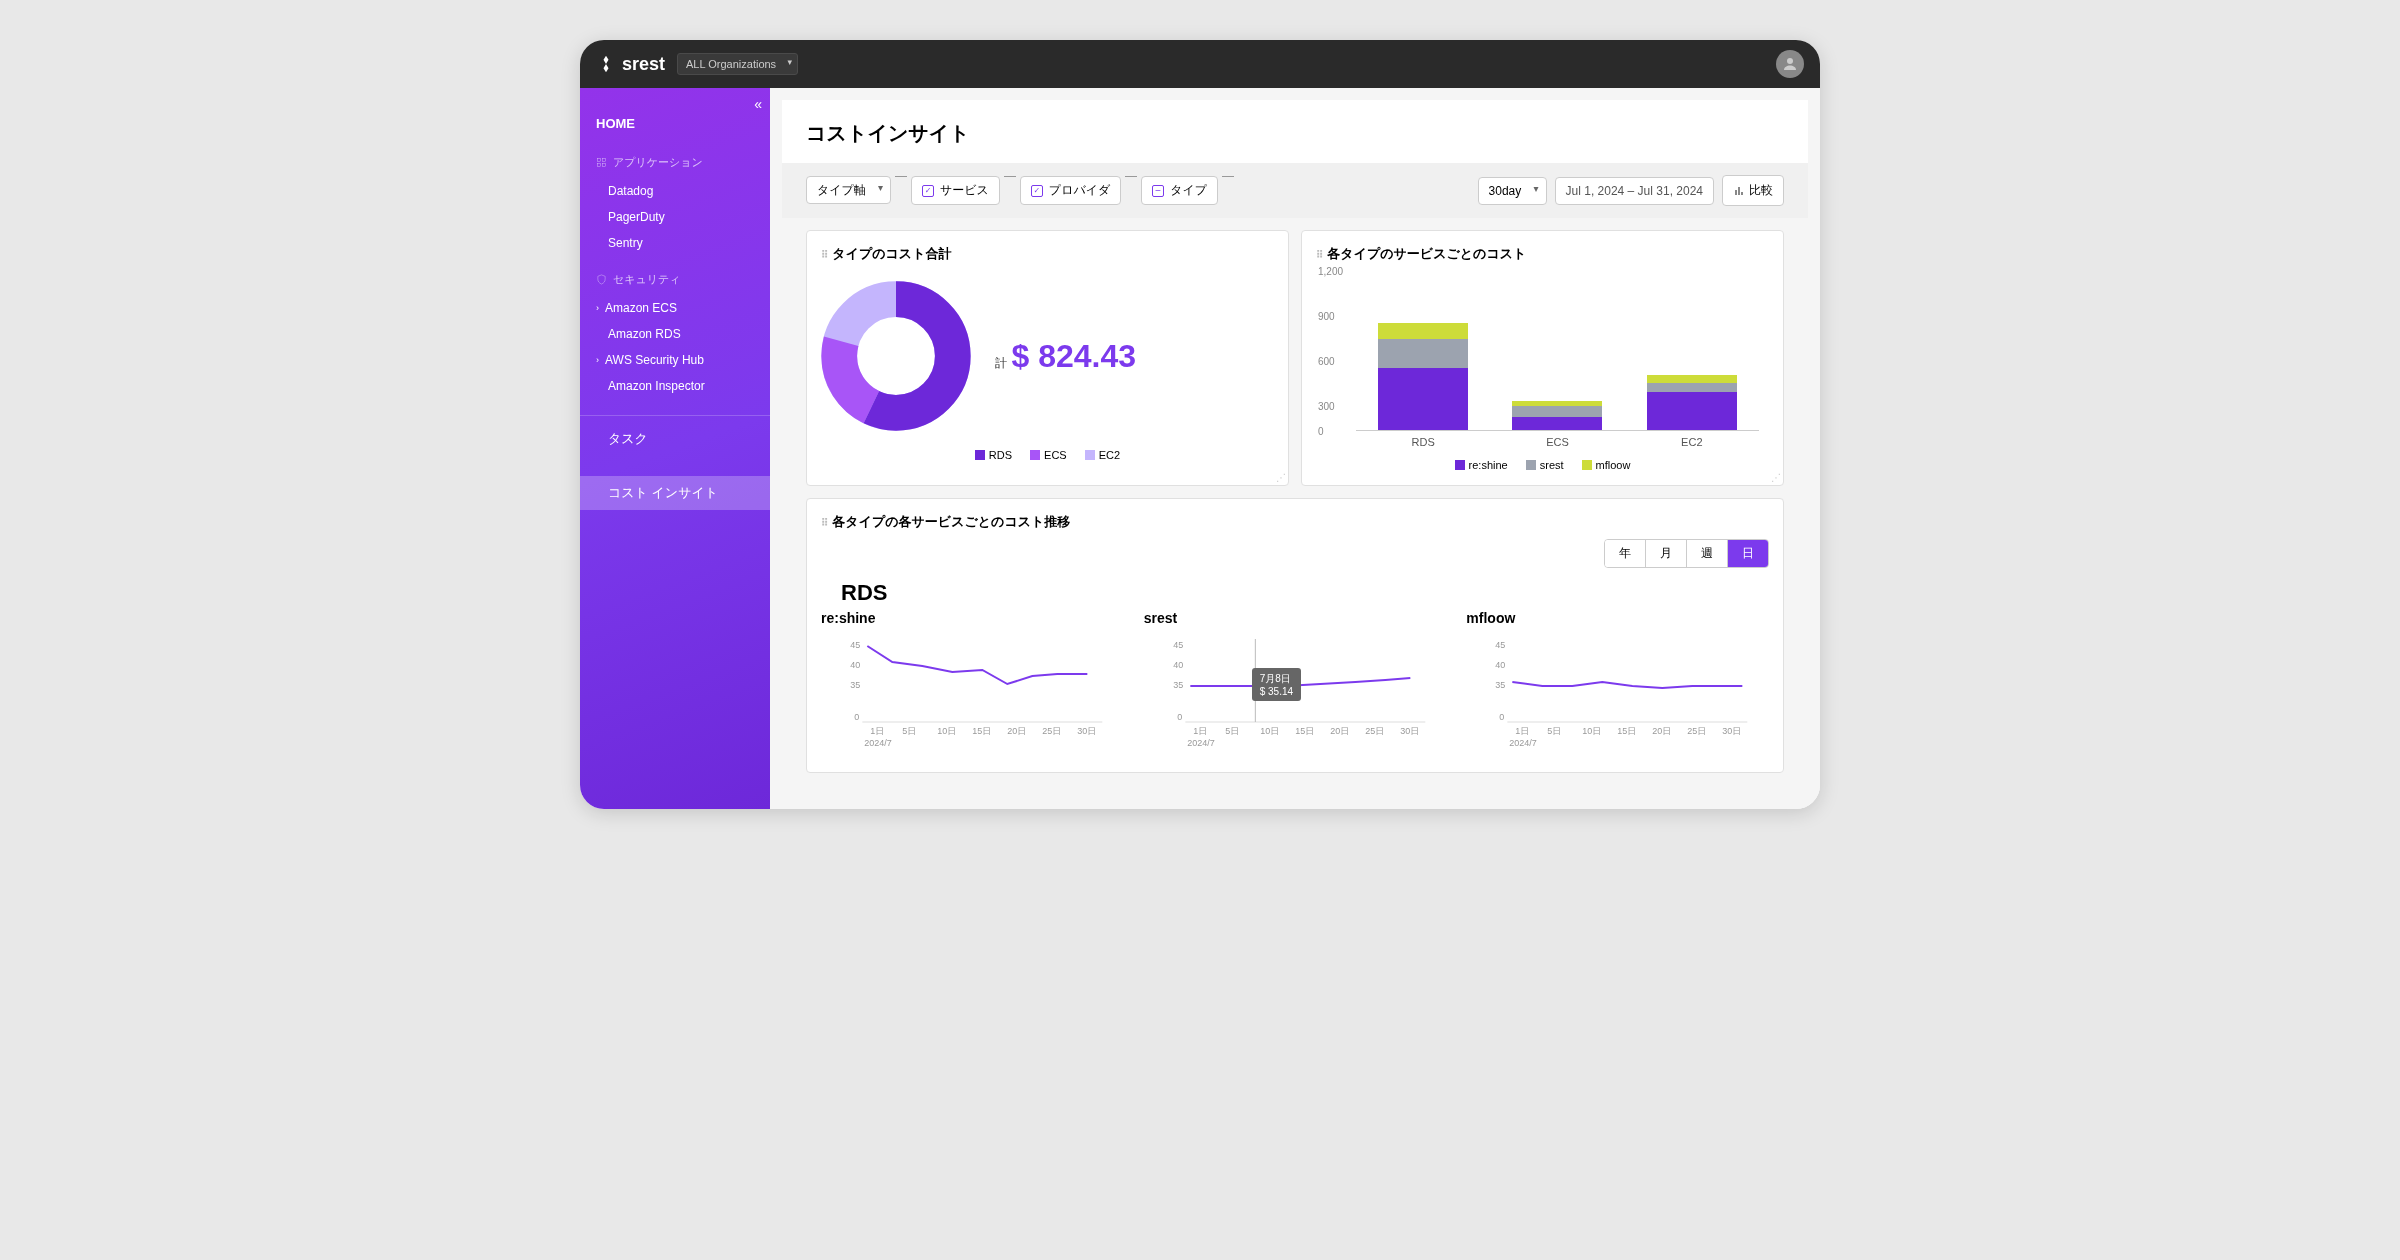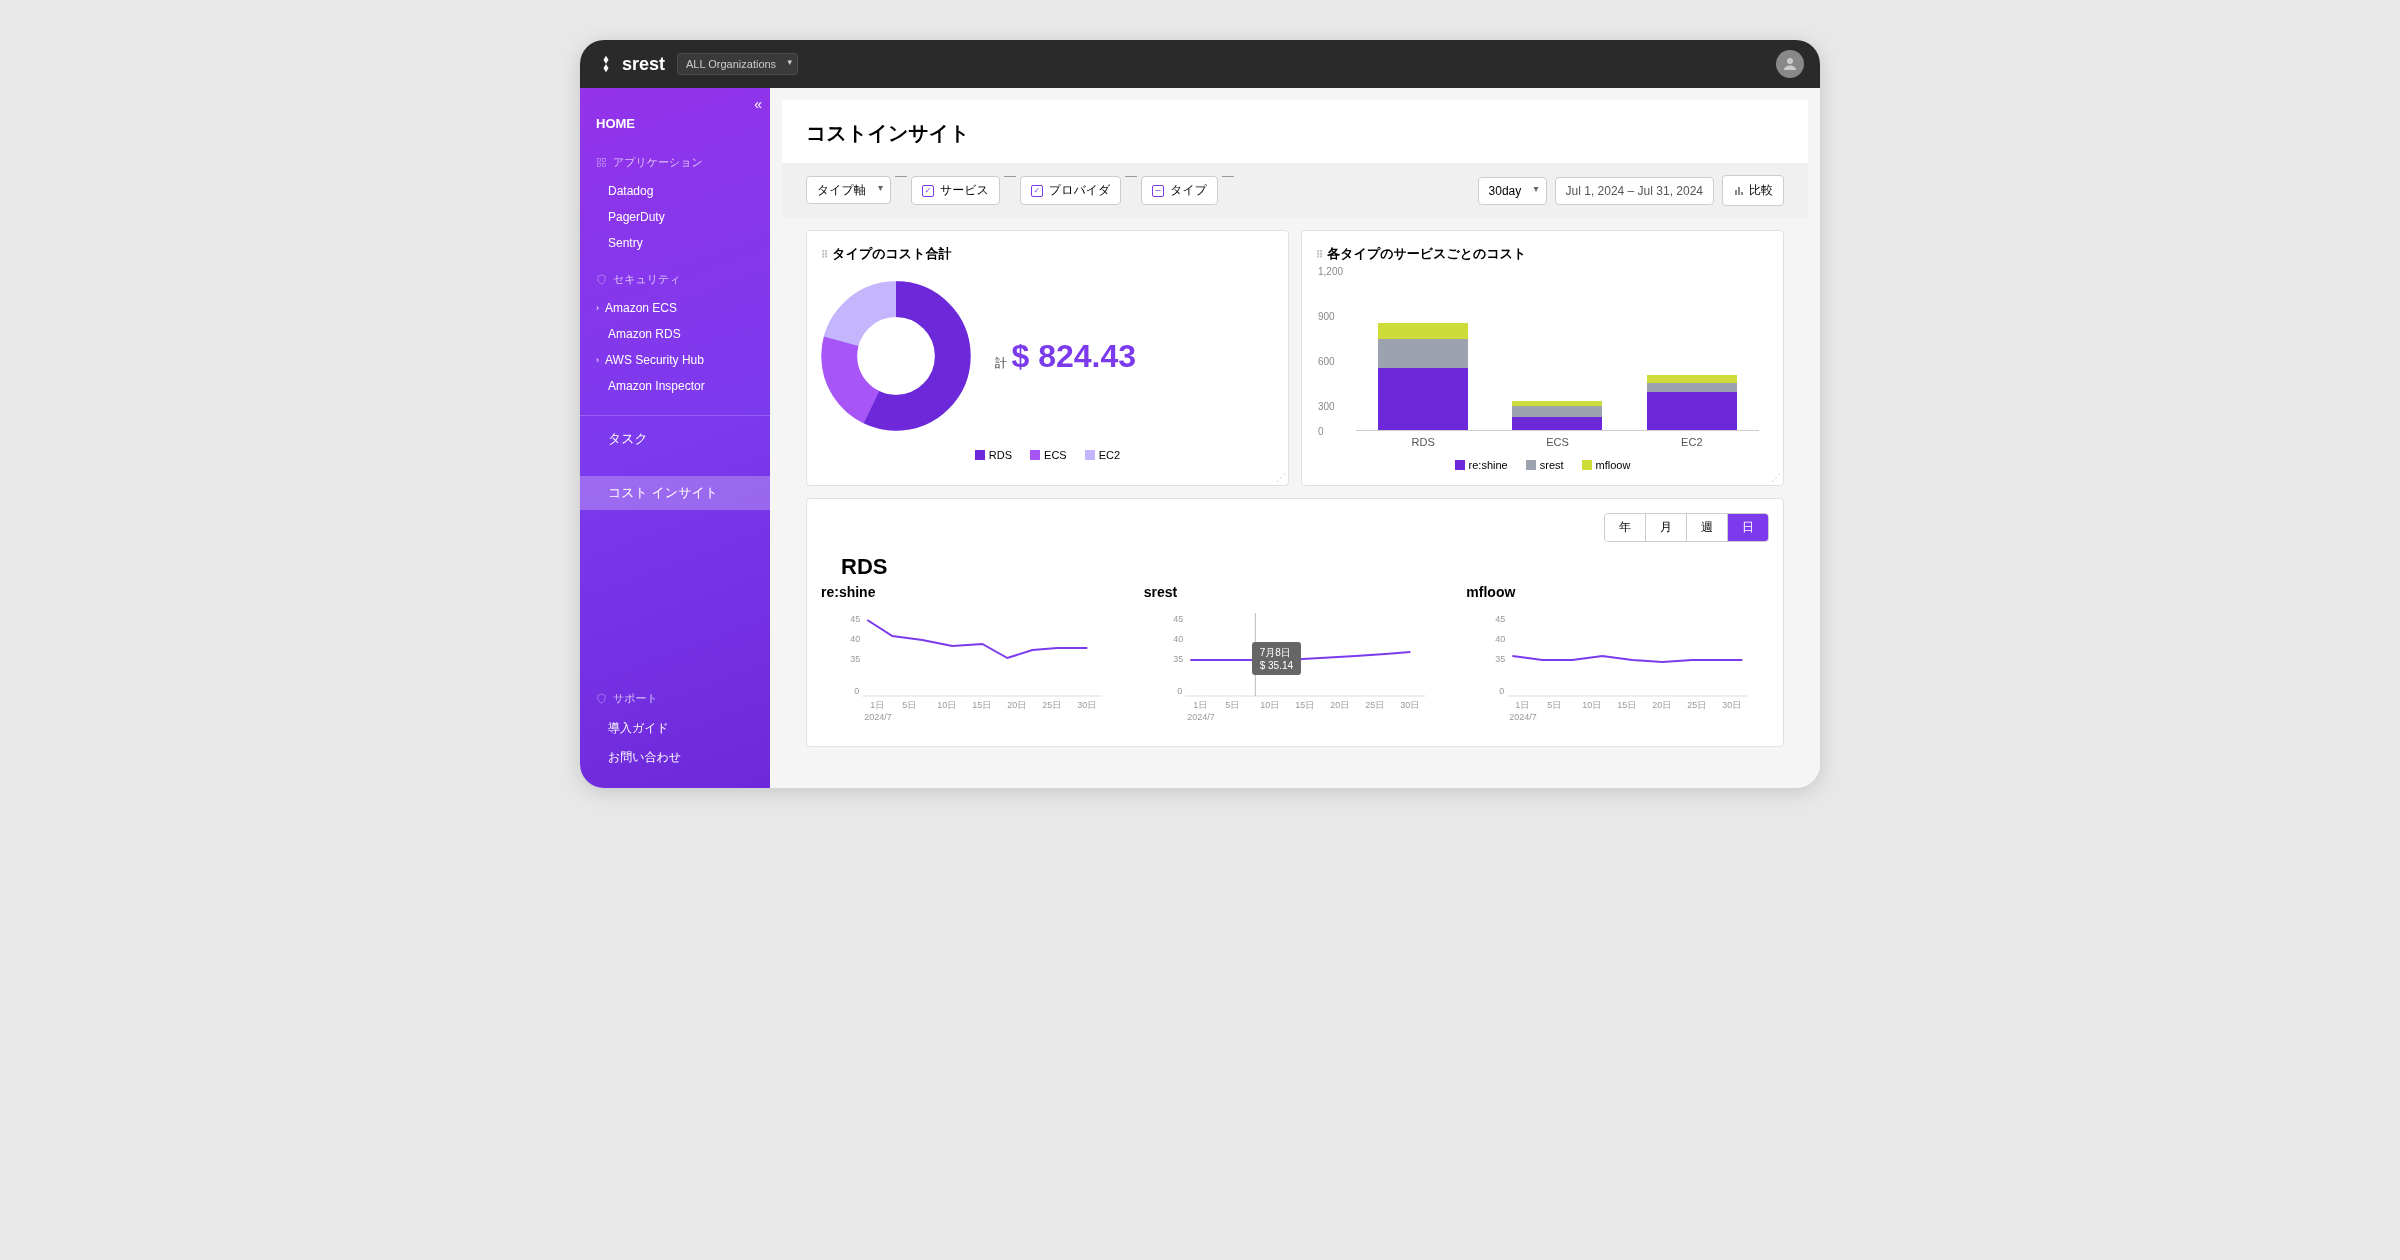--- a/index.html
+++ b/index.html
@@ -128,30 +128,20 @@
       <div class="nav-sub">Amazon RDS</div>
       <div class="nav-sub">
           <span class="chev">›</span>
           <span>AWS Security Hub</span>
         </div>
       <div class="nav-sub">Amazon Inspector</div>
 
       <div class="nav-item plain" style="margin-top:16px;border-top:1px solid rgba(255,255,255,.2);padding-top:14px">タスク</div>
       <div class="nav-item plain active" style="margin-top:20px">コスト インサイト</div>
 
-      <div class="sidebar-bottom">
-        <div class="nav-section">
-          <svg width="11" height="11" viewBox="0 0 24 24">
-              <path fill="none" stroke="currentColor" d="M12 2l8 3v6c0 5-3 9-8 11-5-2-8-6-8-11V5z"></path>
-            </svg>
-          <span>サポート</span>
-        </div>
-        <div class="nav-sub">導入ガイド</div>
-        <div class="nav-sub">お問い合わせ</div>
-      </div>
     </div>
 
     <div class="main">
       <div class="page-title">コストインサイト</div>
 
       <div class="filters">
         <div class="filters-left">
           <div class="sel-wrap"><select class="filter-select"><option>タイプ軸</option></select></div>
           <div class="connector"></div>
           <div class="chip">
@@ -266,20 +256,23 @@
             <span>
                 <i class="sw" style="background:#cddc39"></i>
                 <span>mfloow</span>
               </span>
           </div>
           <div class="resize-handle">⋰</div>
         </div>
       </div>
 
       <div class="card-full">
+        <div class="card-title">
+            <span>各タイプの各サービスごとのコスト推移</span>
+          </div>
         <div class="period-tabs">
           <div class="ptab">年</div>
           <div class="ptab">月</div>
           <div class="ptab">週</div>
           <div class="ptab active">日</div>
         </div>
         <div class="rds-title">RDS</div>
         <div class="mini-charts">
           <div class="mini">
             <div class="mini-title">re:shine</div>

